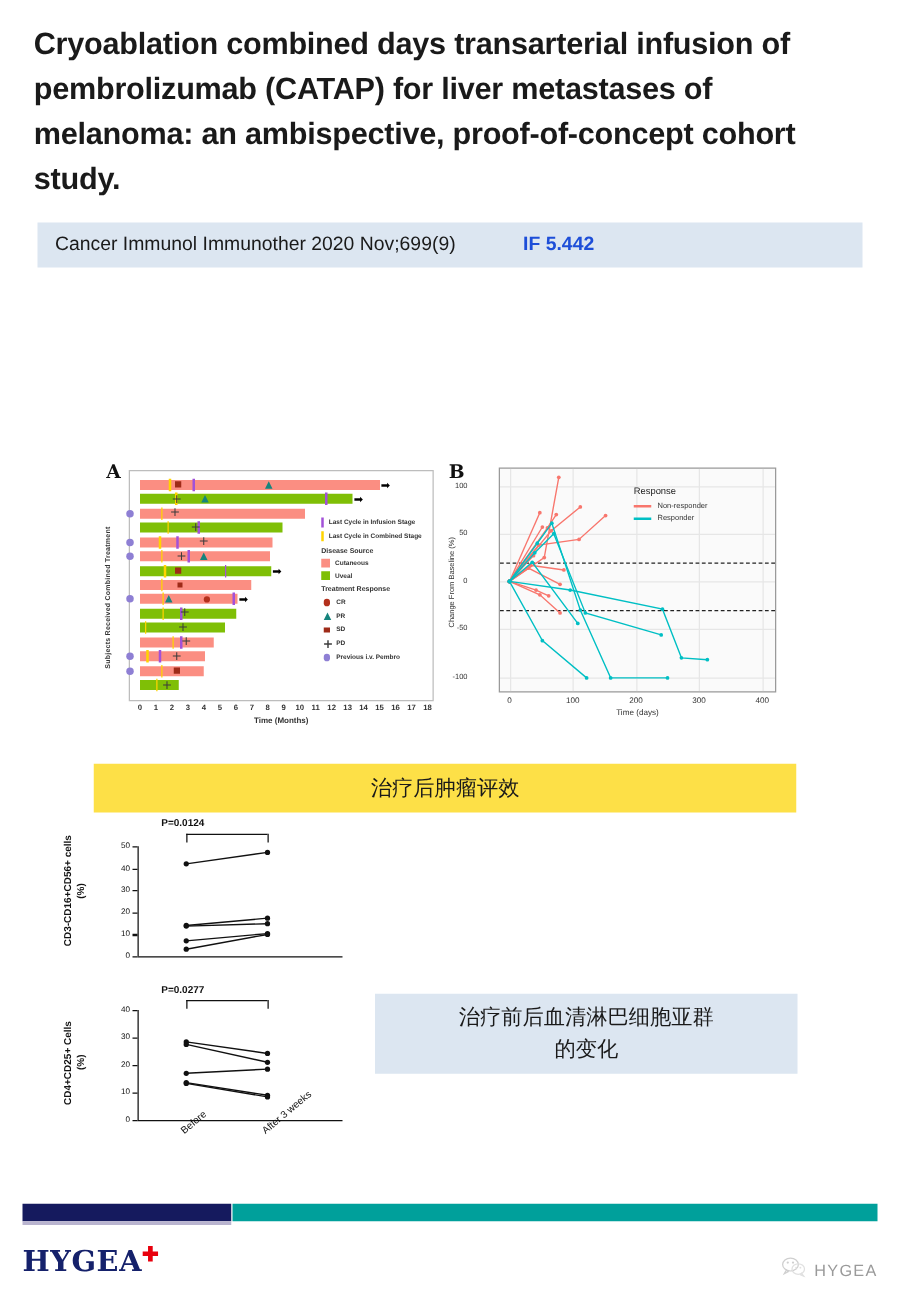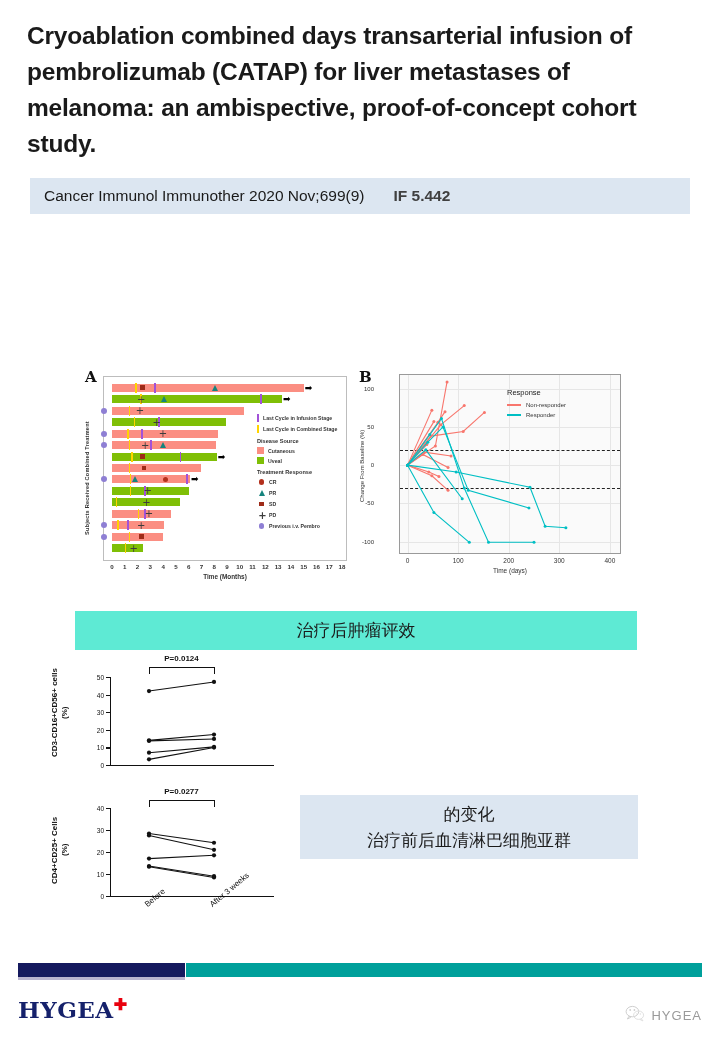--- a/index.html
+++ b/index.html
@@ -19,21 +19,21 @@
     letter-spacing:-0.2px;
   }
 
   
   .journal-bar{
     position:absolute;left:30px;top:178px;width:660px;height:36px;
     background:#dce6f1;
     display:flex;align-items:center;
   }
   .journal-ref{font-size:15.5px;color:#1a1a1a;margin-left:14px;}
-  .journal-if{font-size:15.5px;color:#404040;margin-left:29px;font-weight:bold;}
+  .journal-if{font-size:15.5px;color:#1d4ed8;margin-left:54px;font-weight:bold;}
 
   
   .summary{
     position:absolute;left:19px;top:239px;width:682px;height:106px;
     background:#dce6f1;
     box-sizing:border-box;
     padding:12px 16px 0 16px;
   }
   .summary p{
     margin:0;font-size:17.5px;line-height:27px;color:#1a1a1a;
@@ -106,42 +106,42 @@
   .figB .xticks span{position:absolute;top:191px;font-size:6.5px;color:#333;transform:translateX(-50%);}
   .figB .xlab{position:absolute;left:42px;top:201px;width:222px;text-align:center;font-size:6.5px;color:#333;}
   .legB{position:absolute;left:150px;top:22px;font-size:6px;color:#333;}
   .legB .lhead{font-size:7.5px;color:#222;margin-bottom:5px;}
   .legB .lrow{display:flex;align-items:center;margin-bottom:4px;}
   .legB .lline{width:14px;height:1.6px;margin-right:5px;}
 
   
   .cap1{
     position:absolute;left:75px;top:611px;width:562px;height:39px;
-    background:#5eead4;display:flex;align-items:center;justify-content:center;
+    background:#fde047;display:flex;align-items:center;justify-content:center;
     font-family:"DejaVu Serif","Liberation Serif",serif;font-size:17px;color:#1a1a1a;
   }
   .cap2{
     position:absolute;left:300px;top:795px;width:338px;height:64px;
     background:#dce6f1;display:flex;align-items:center;justify-content:center;
     text-align:center;line-height:26px;
     font-family:"DejaVu Serif","Liberation Serif",serif;font-size:17px;color:#1a1a1a;
   }
 
   
   .pair{position:absolute;background:#fff;}
   .pair .ylab{
     position:absolute;writing-mode:vertical-rl;transform:rotate(180deg);
     font-size:8px;font-weight:bold;color:#111;text-align:center;
   }
   .pair .axis-y{position:absolute;width:1.4px;background:#111;}
   .pair .axis-x{position:absolute;height:1.4px;background:#111;}
   .pair .tick{position:absolute;width:4px;height:1.2px;background:#111;}
   .pair .tlab{position:absolute;font-size:6.5px;color:#111;transform:translateY(-50%);text-align:right;}
   .pair svg{position:absolute;left:0;top:0;overflow:visible;}
-  .pair .pval{position:absolute;font-size:8px;font-weight:bold;color:#111;text-align:center;}
+  .pair .pval{position:absolute;font-size:8px;font-weight:bold;color:#111;}
   .pair .sigbar{position:absolute;height:1.4px;background:#111;}
   .pair .sigcap{position:absolute;width:1.4px;height:7px;background:#111;}
   .pair .xcat{position:absolute;font-size:8px;color:#111;transform:rotate(-40deg);transform-origin:left top;white-space:nowrap;}
 
   
   .foot-navy{position:absolute;left:18px;top:963px;width:167px;height:14px;background:#151a5e;}
   .foot-teal{position:absolute;left:186px;top:963px;width:516px;height:14px;background:#00a09b;}
   .foot-navy-shadow{position:absolute;left:18px;top:977px;width:167px;height:3px;background:#b9b4cf;}
   .brand{
     position:absolute;left:18px;top:996px;
@@ -540,22 +540,22 @@
       </svg>
       <div class="sigbar" style="left: 101px; width: 65px; top: 10px;"></div>
       <div class="sigcap" style="left: 101px; top: 10px;"></div>
       <div class="sigcap" style="left: 166px; top: 10px;"></div>
       <div class="xcat" style="left: 95px; top: 112px;">Before</div>
       <div class="xcat" style="left: 160px; top: 112px;">After 3 weeks</div>
     </div>
 
   <div class="cap2">
     <div>
+      <div>治疗前后血清淋巴细胞亚群</div>
       <div>的变化</div>
-      <div>治疗前后血清淋巴细胞亚群</div>
     </div>
   </div>
 
   <div class="foot-navy"></div>
   <div class="foot-navy-shadow"></div>
   <div class="foot-teal"></div>
 
   <div class="brand">
     <span>HYGEA</span><span class="cross">✚</span>
   </div>

